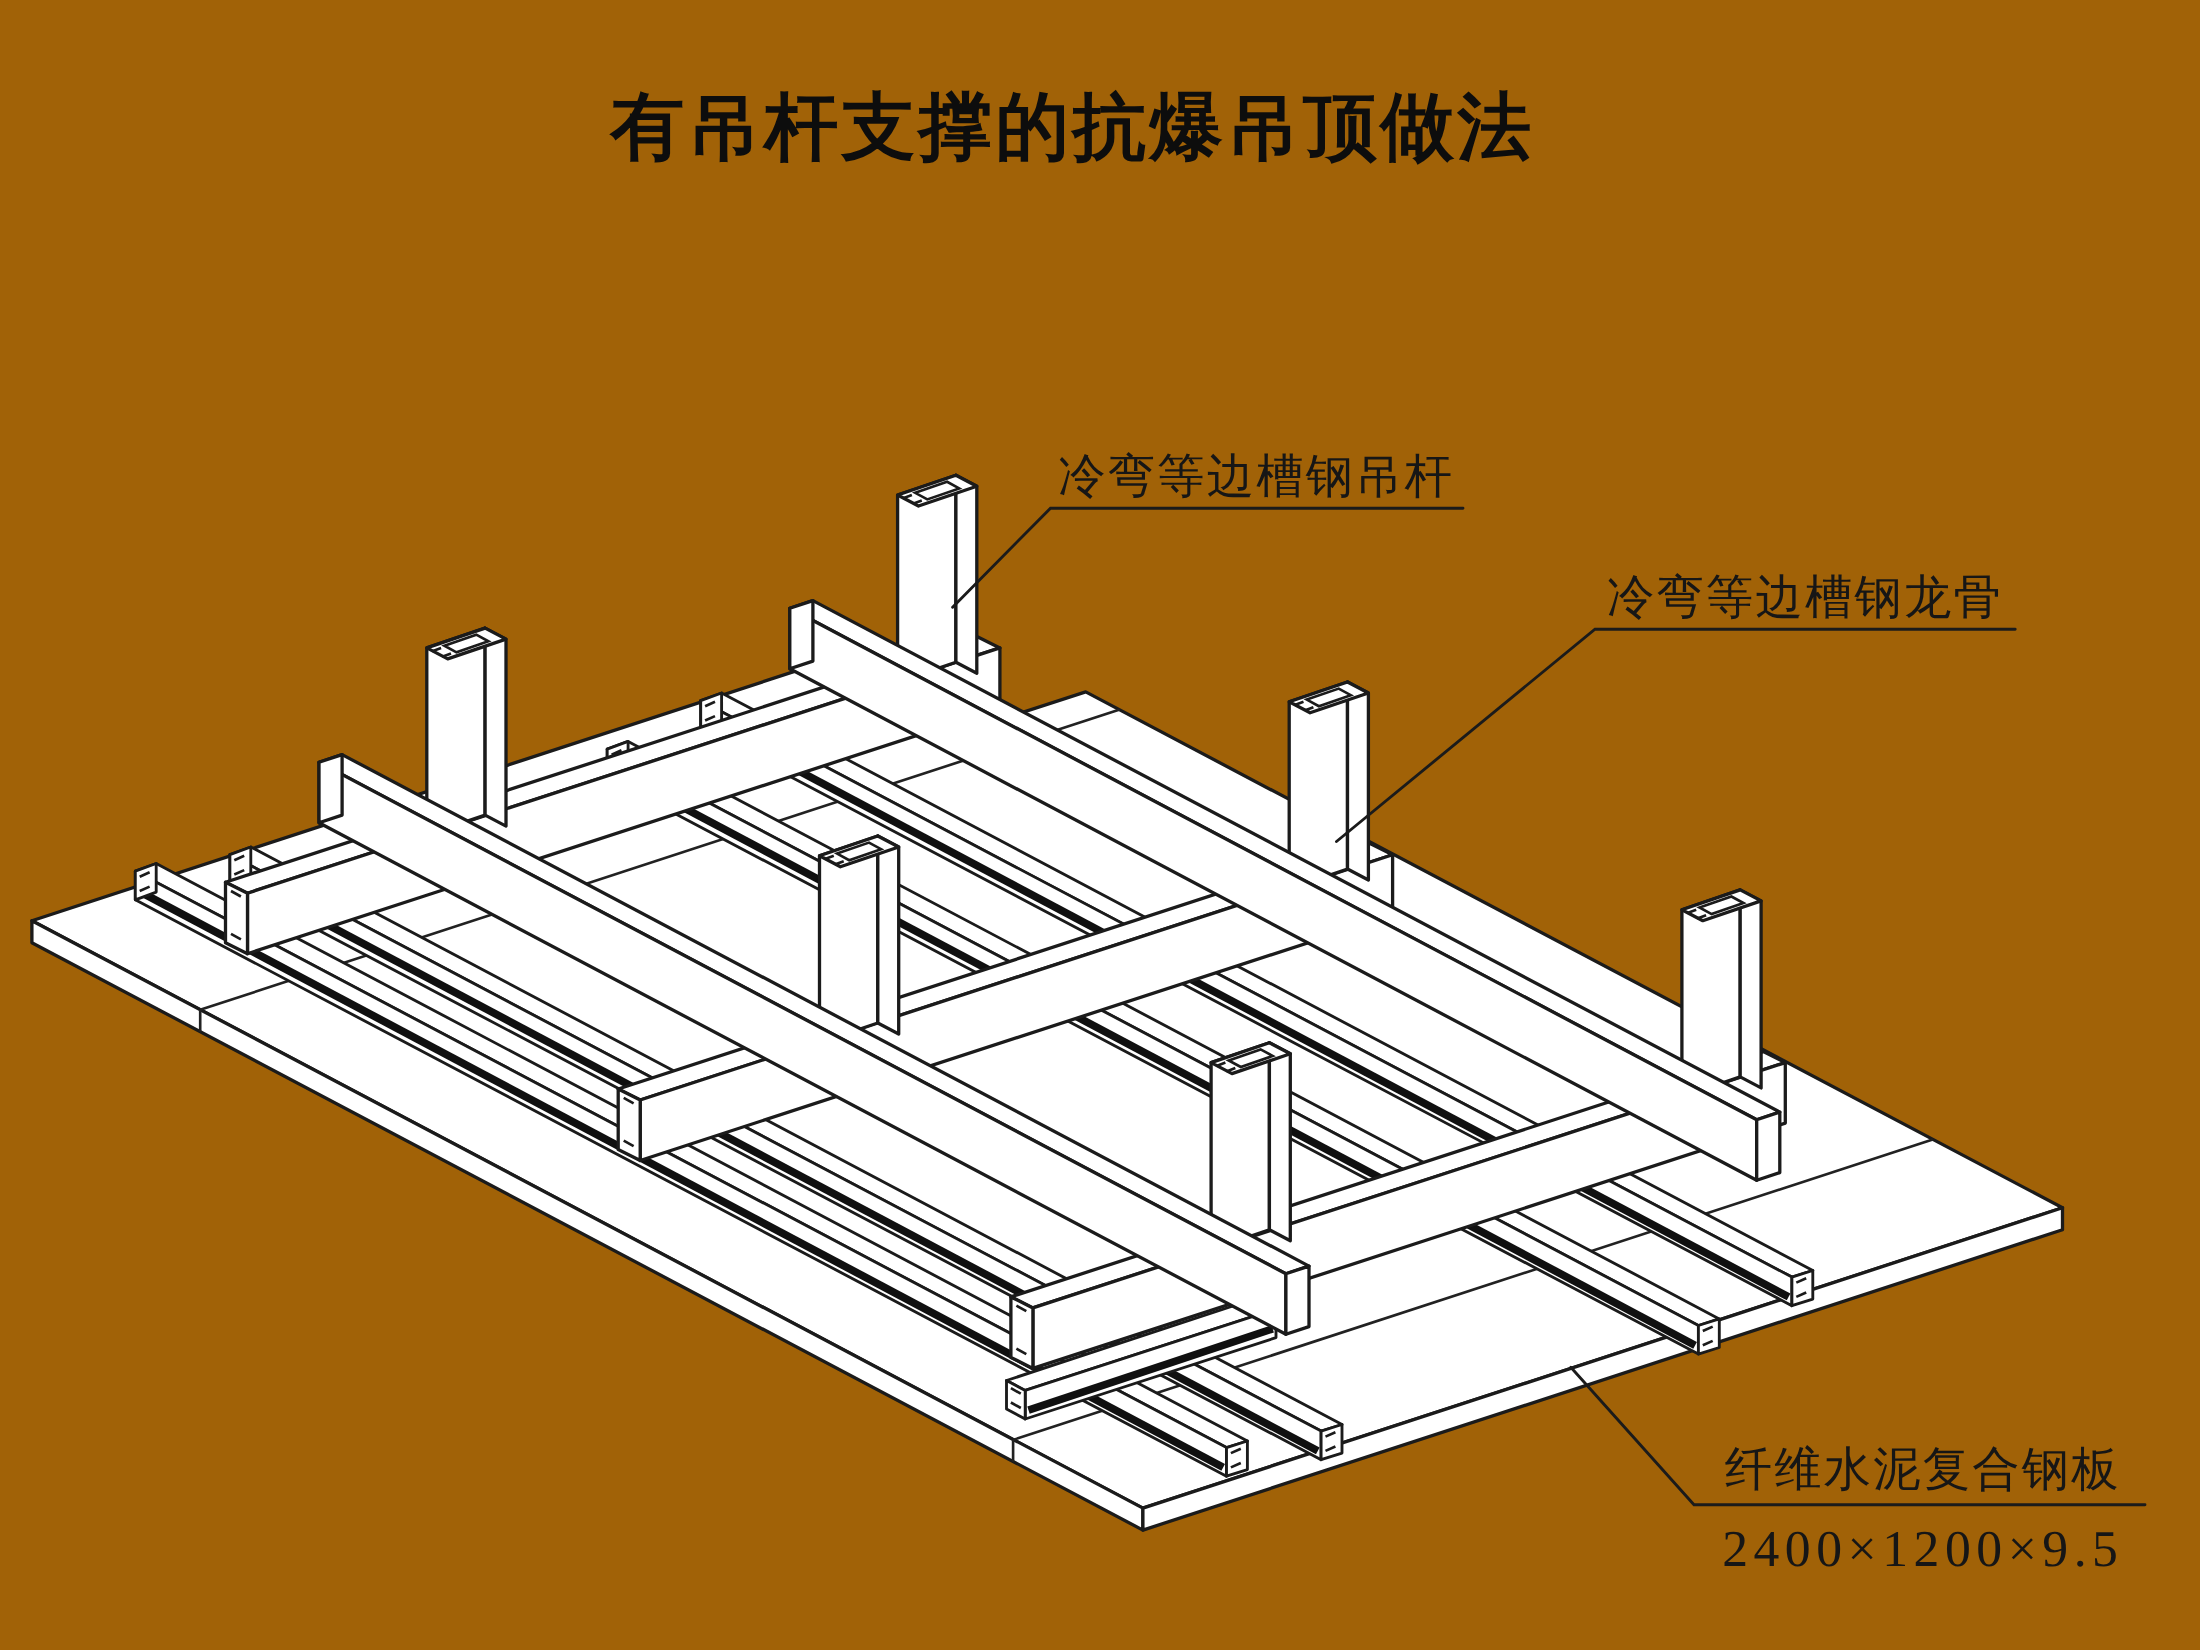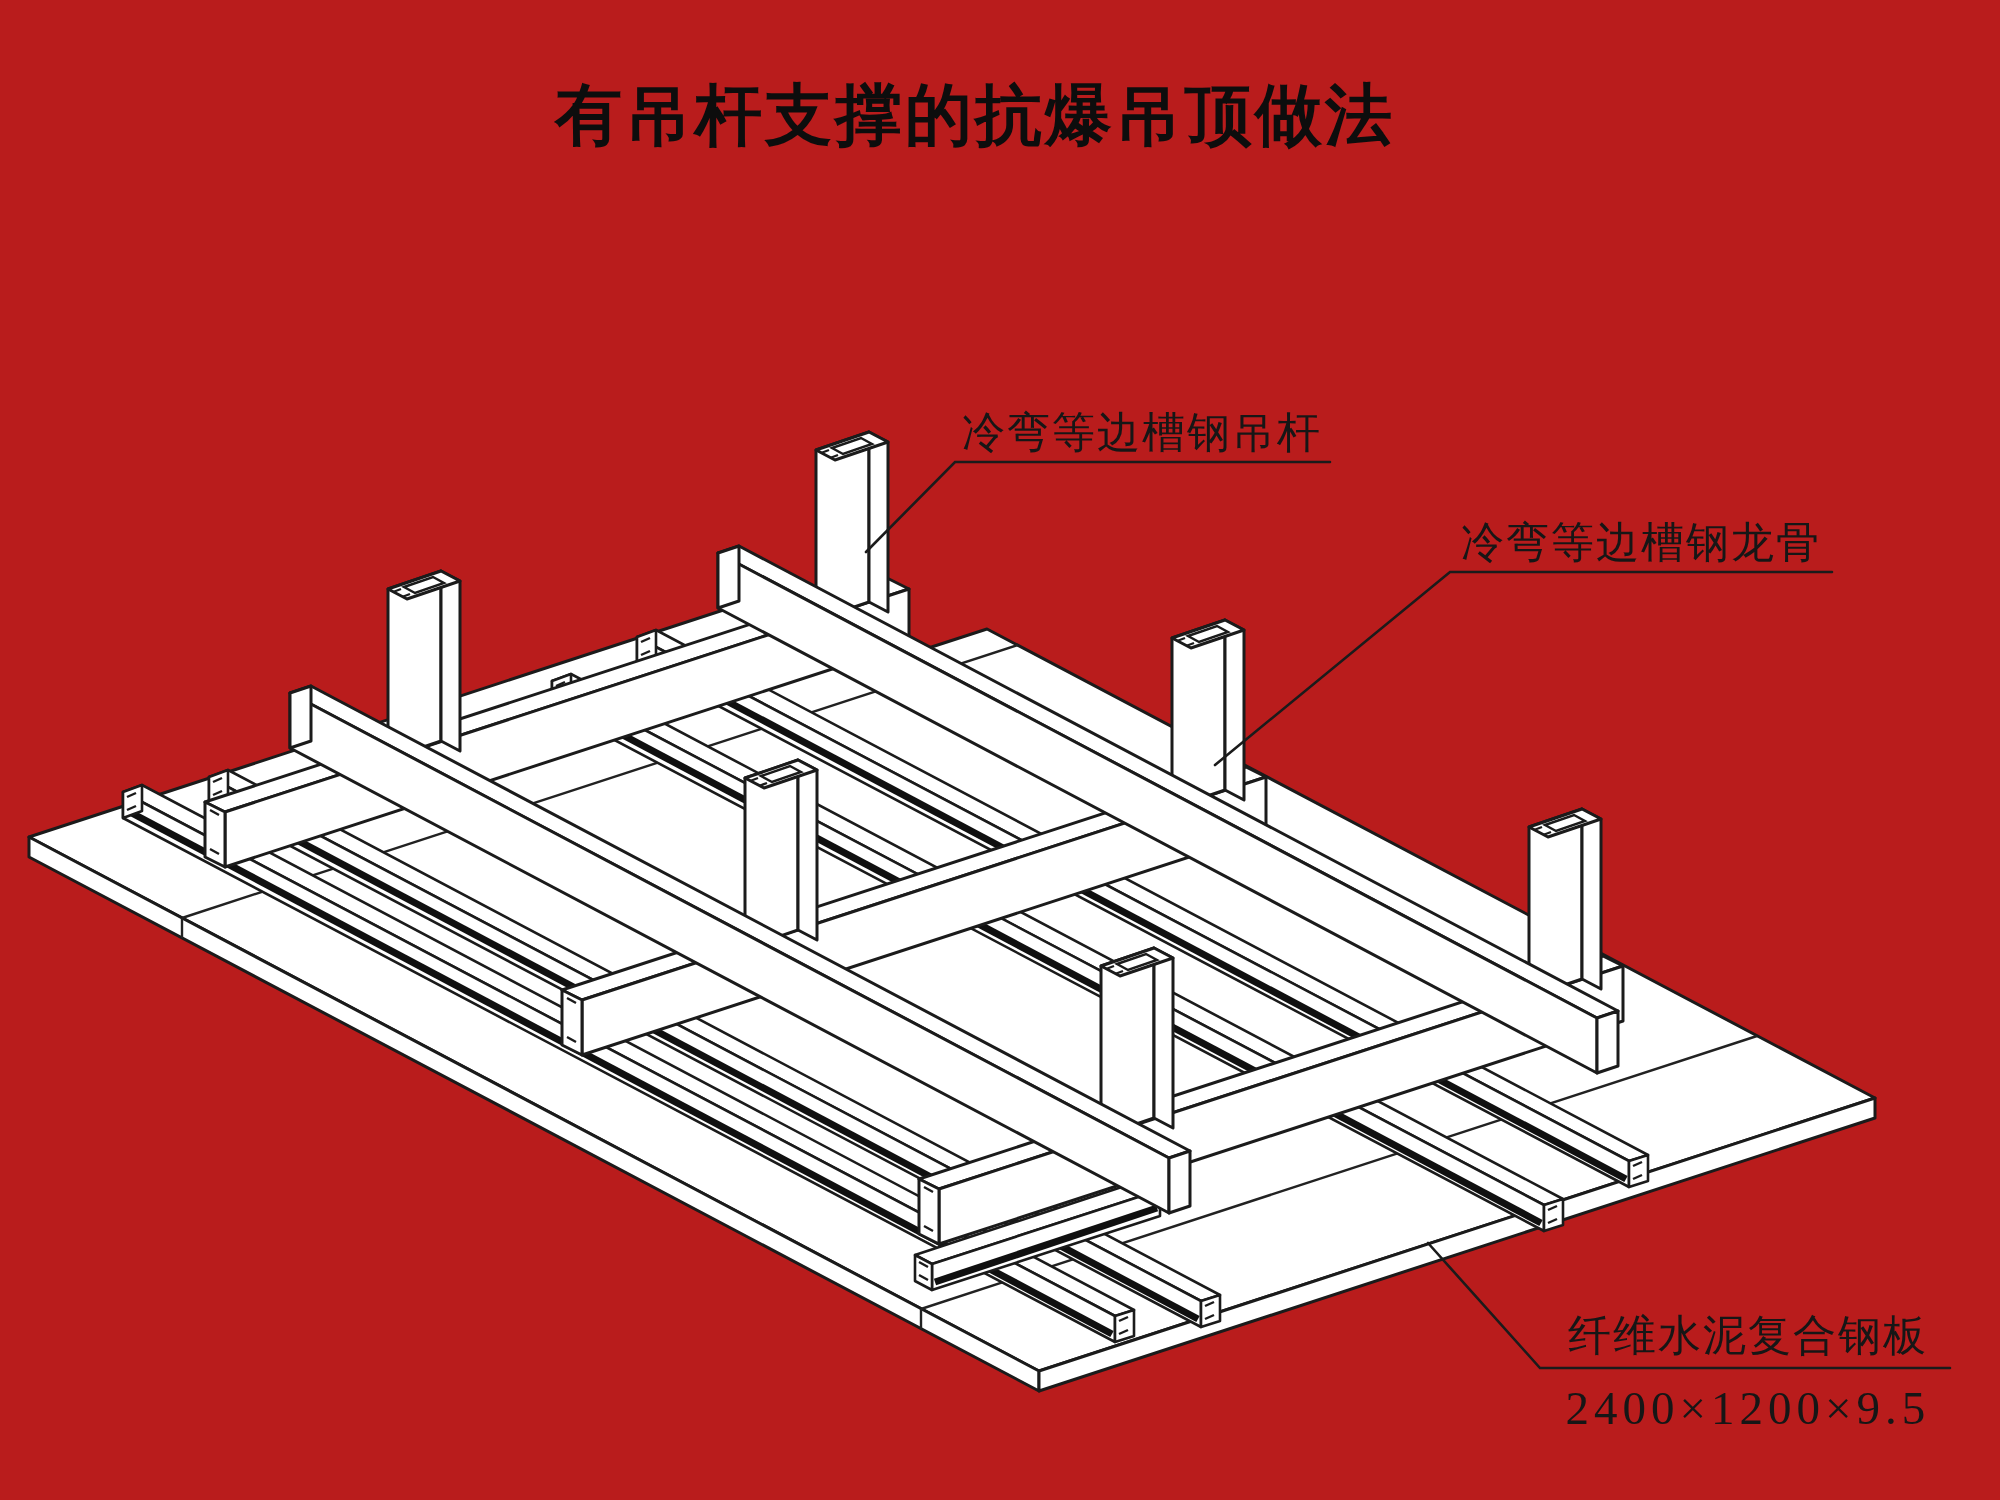--- a/index.html
+++ b/index.html
@@ -1,17 +1,17 @@
 <!DOCTYPE html>
 <html><head>
 <meta charset="utf-8">
 <style>
   html,body{margin:0;padding:0;background:#e8e8e8;}
   .page{
-    width:2000px;height:1500px;background:#b91c1c;position:relative;
+    width:2000px;height:1500px;background:#a16207;position:relative;
     font-family:"Liberation Sans",sans-serif;overflow:hidden;
   }
   svg{display:block;}
   .face{fill:#ffffff;stroke:#1b1b1b;stroke-width:3;stroke-linejoin:round;}
   .face-sm{fill:#ffffff;stroke:#1b1b1b;stroke-width:2.6;stroke-linejoin:round;}
   .seam{fill:none;stroke:#222;stroke-width:2.4;}
   .slot{fill:none;stroke:#101010;stroke-width:7;}
   .tick{fill:none;stroke:#1b1b1b;stroke-width:2.4;}
   .leader{fill:none;stroke:#1b1b1b;stroke-width:2.6;stroke-linecap:round;}
   .title-text{

